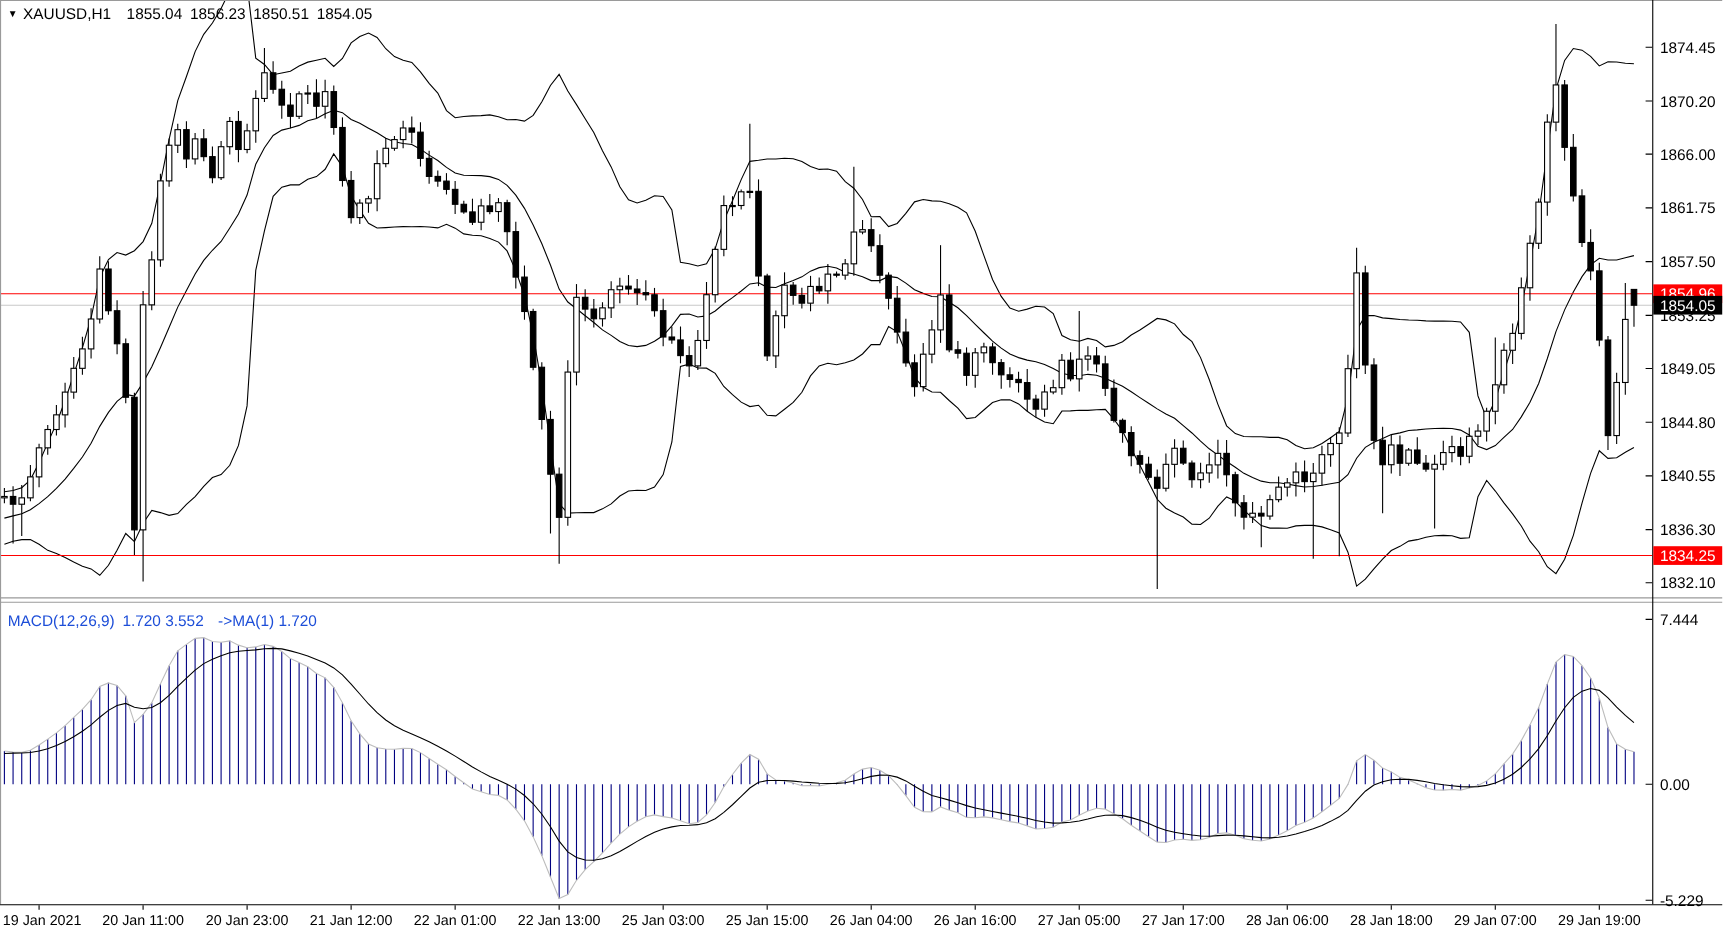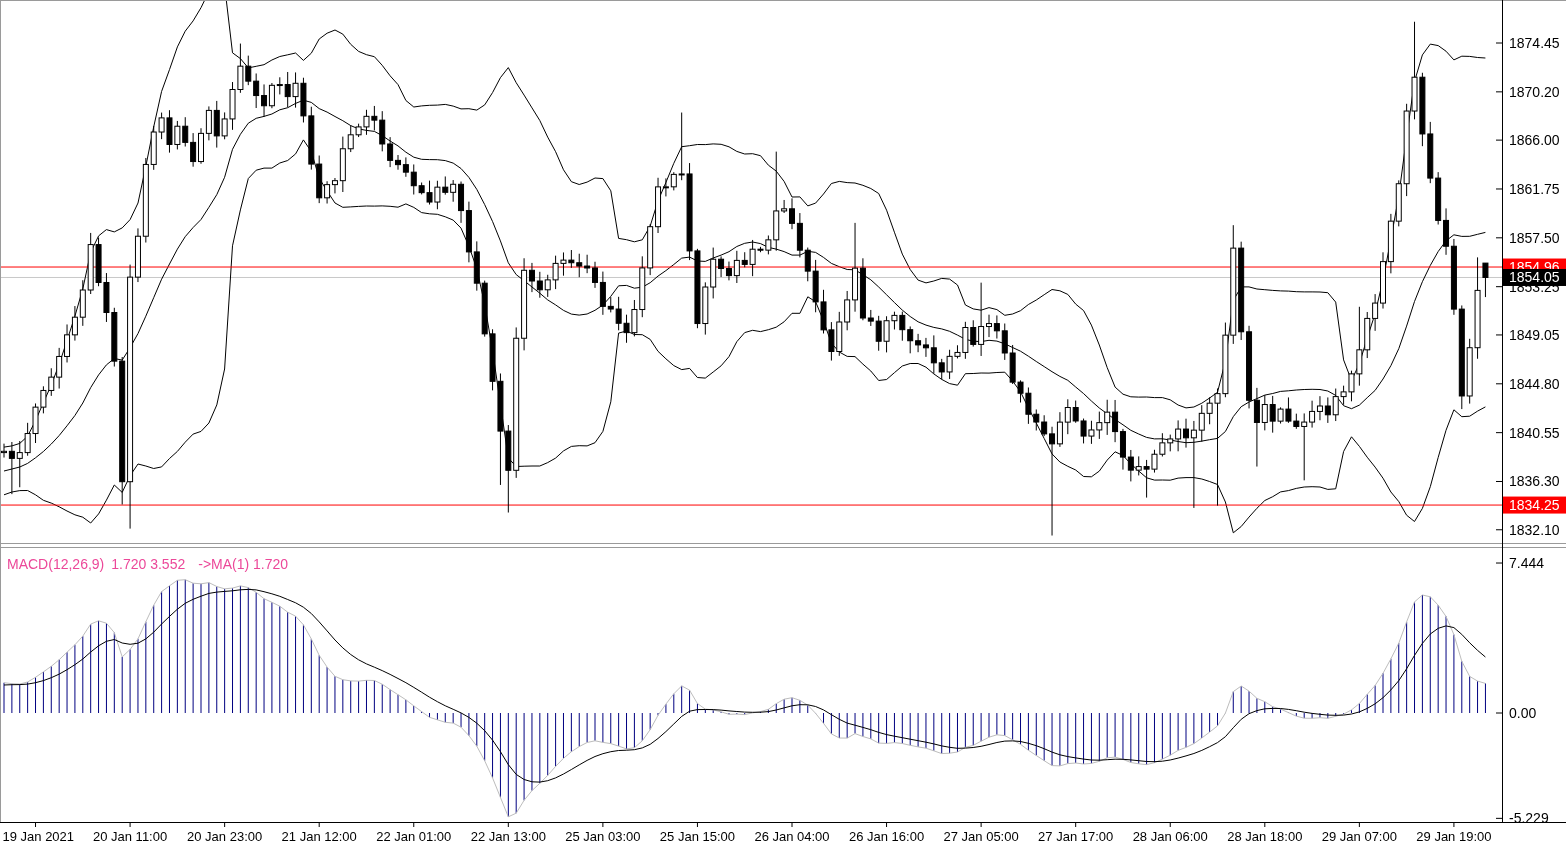--- a/index.html
+++ b/index.html
@@ -3,21 +3,21 @@
 <meta charset="utf-8">
 <style>
   html,body{margin:0;padding:0;background:#ffffff;}
   body{font-family:"Liberation Sans", sans-serif;}
   .chart-window{position:relative;width:1566px;height:850px;background:#fff;overflow:hidden;}
   svg{position:absolute;left:0;top:0;}
   .ohlc-header{position:absolute;left:7px;top:4px;font-size:14px;color:#000;white-space:nowrap;}
   .ohlc-header .tri{font-size:9px;margin-right:5px;vertical-align:2px;cursor:pointer;}
   .ohlc-header .sym{margin-right:14px;}
   .ohlc-header .num{margin-right:7px;}
-  .macd-header{position:absolute;left:7px;top:556px;font-size:14px;color:#ec4899;white-space:nowrap;}
+  .macd-header{position:absolute;left:7px;top:556px;font-size:14px;color:#1d4ed8;white-space:nowrap;}
   .macd-header span{margin-right:7px;}
   .macd-header .ma{margin-left:6px;}
 </style>
 </head>
 <body>
 
 <div class="chart-window">
   <svg id="cv" width="1566" height="850" viewBox="0 0 1566 850">
       <defs>
         <clipPath id="c1">
@@ -692,17 +692,20 @@
         <text x="1170.24" y="841" font-size="13" fill="#000000" text-anchor="middle" font-family="Liberation Sans, sans-serif">28 Jan 06:00</text>
         <line x1="1264.8" y1="823" x2="1264.8" y2="827" stroke="#000000" stroke-width="1"></line>
         <text x="1264.8" y="841" font-size="13" fill="#000000" text-anchor="middle" font-family="Liberation Sans, sans-serif">28 Jan 18:00</text>
         <line x1="1359.36" y1="823" x2="1359.36" y2="827" stroke="#000000" stroke-width="1"></line>
         <text x="1359.36" y="841" font-size="13" fill="#000000" text-anchor="middle" font-family="Liberation Sans, sans-serif">29 Jan 07:00</text>
         <line x1="1453.92" y1="823" x2="1453.92" y2="827" stroke="#000000" stroke-width="1"></line>
         <text x="1453.92" y="841" font-size="13" fill="#000000" text-anchor="middle" font-family="Liberation Sans, sans-serif">29 Jan 19:00</text>
       </g>
     </svg>
 
+  <div class="ohlc-header">
+    <span class="tri">▼</span><span class="sym">XAUUSD,H1</span><span class="num">1855.04</span><span class="num">1856.23</span><span class="num">1850.51</span><span class="num">1854.05</span>
+  </div>
 
   <div class="macd-header">
     <span>MACD(12,26,9)</span><span>1.720 3.552</span><span class="ma">-&gt;MA(1) 1.720</span>
   </div>
 </div>
 
 </body></html>

